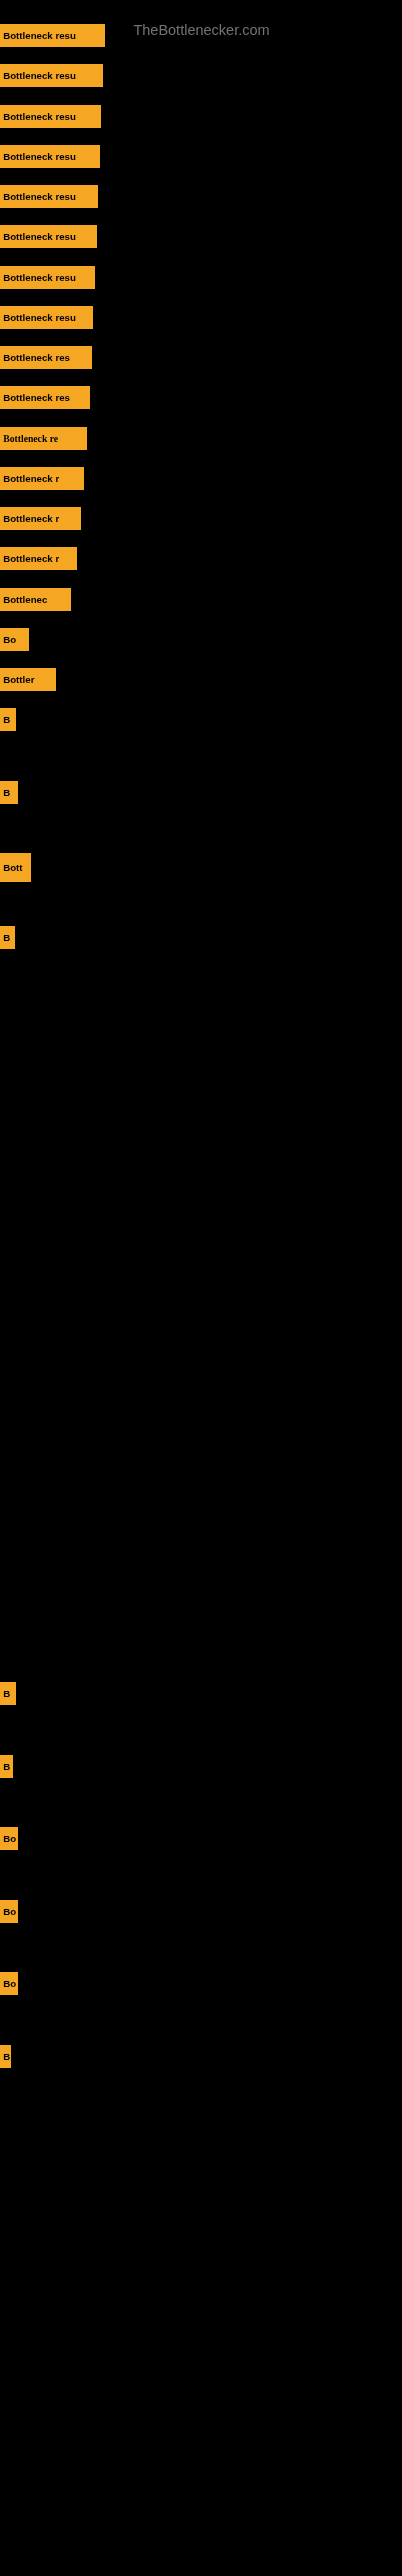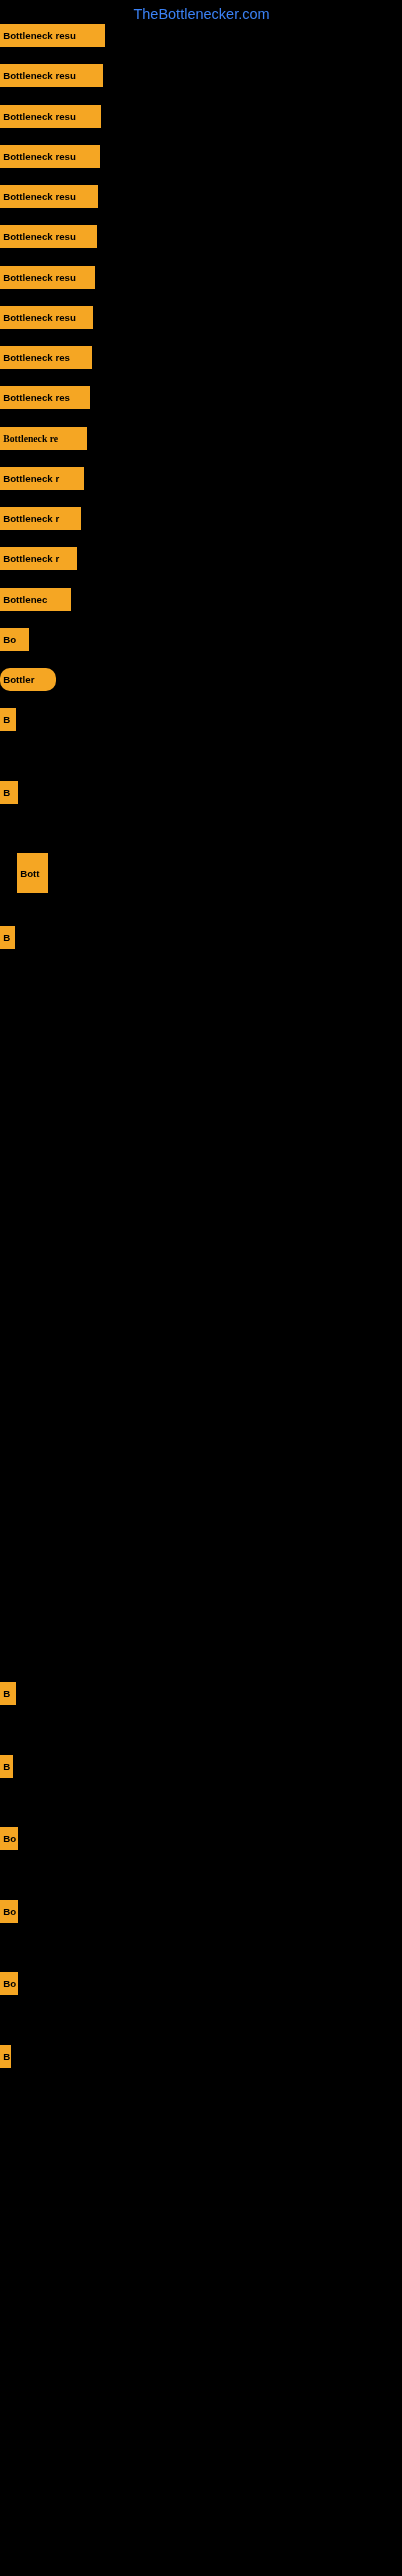--- a/index.html
+++ b/index.html
@@ -10,26 +10,26 @@
 
     body {
       background-color: #000000;
       width: 403px;
       min-height: 2576px;
       font-family: Arial, sans-serif;
       position: relative;
     }
 
     .site-title {
-      color: #3b82f6;
+      color: #737373;
       font-size: 14.5px;
       text-align: center;
       padding: 6.4px 0;
       position: absolute;
-      top: 0;
+      top: 16px;
       left: 0;
       right: 0;
     }
 
     .bottleneck-bar {
       position: absolute;
       background-color: #f5a623;
       color: #000000;
       font-size: 9.7px;
       font-weight: bold;
@@ -57,24 +57,24 @@
     <div class="bottleneck-bar" style="top: 266px; width: 95px; height: 22.5px;">Bottleneck resu</div>
     <div class="bottleneck-bar" style="top: 306px; width: 93px; height: 22.5px;">Bottleneck resu</div>
     <div class="bottleneck-bar" style="top: 346px; width: 92px; height: 22.5px;">Bottleneck res</div>
     <div class="bottleneck-bar" style="top: 386px; width: 90px; height: 22.5px;">Bottleneck res</div>
     <div class="bottleneck-bar" style="top: 427px; width: 87px; height: 22.5px; font-family: Liberation Serif, serif;">Bottleneck re</div>
     <div class="bottleneck-bar" style="top: 467px; width: 84px; height: 22.5px;">Bottleneck r</div>
     <div class="bottleneck-bar" style="top: 507px; width: 81px; height: 22.5px;">Bottleneck r</div>
     <div class="bottleneck-bar" style="top: 547px; width: 77px; height: 22.5px;">Bottleneck r</div>
     <div class="bottleneck-bar" style="top: 588px; width: 71px; height: 22.5px;">Bottlenec</div>
     <div class="bottleneck-bar" style="top: 628px; width: 29px; height: 22.5px;">Bo</div>
-    <div class="bottleneck-bar" style="top: 668px; width: 56px; height: 22.5px; border-radius: 10px;">Bottler</div>
+    <div class="bottleneck-bar" style="top: 668px; width: 56px; height: 22.5px;">Bottler</div>
     <div class="bottleneck-bar" style="top: 708px; width: 16px; height: 22.5px;">B</div>
     <div class="bottleneck-bar" style="top: 781px; width: 17.7px; height: 22.5px;">B</div>
-    <div class="bottleneck-bar" style="top: 853px; width: 31px; height: 40px; margin-left: 17px;">Bott</div>
+    <div class="bottleneck-bar" style="top: 853px; width: 31px; height: 29px;">Bott</div>
     <div class="bottleneck-bar" style="top: 926px; width: 14.5px; height: 22.5px;">B</div>
     <div class="bottleneck-bar" style="top: 1682px; width: 16px; height: 22.5px;">B</div>
     <div class="bottleneck-bar" style="top: 1755px; width: 13px; height: 22.5px;">B</div>
     <div class="bottleneck-bar" style="top: 1827px; width: 17.7px; height: 22.5px;">Bo</div>
     <div class="bottleneck-bar" style="top: 1900px; width: 17.7px; height: 22.5px;">Bo</div>
     <div class="bottleneck-bar" style="top: 1972px; width: 17.7px; height: 22.5px;">Bo</div>
     <div class="bottleneck-bar" style="top: 2045px; width: 11.3px; height: 22.5px;">B</div>
   </div>
 
 

